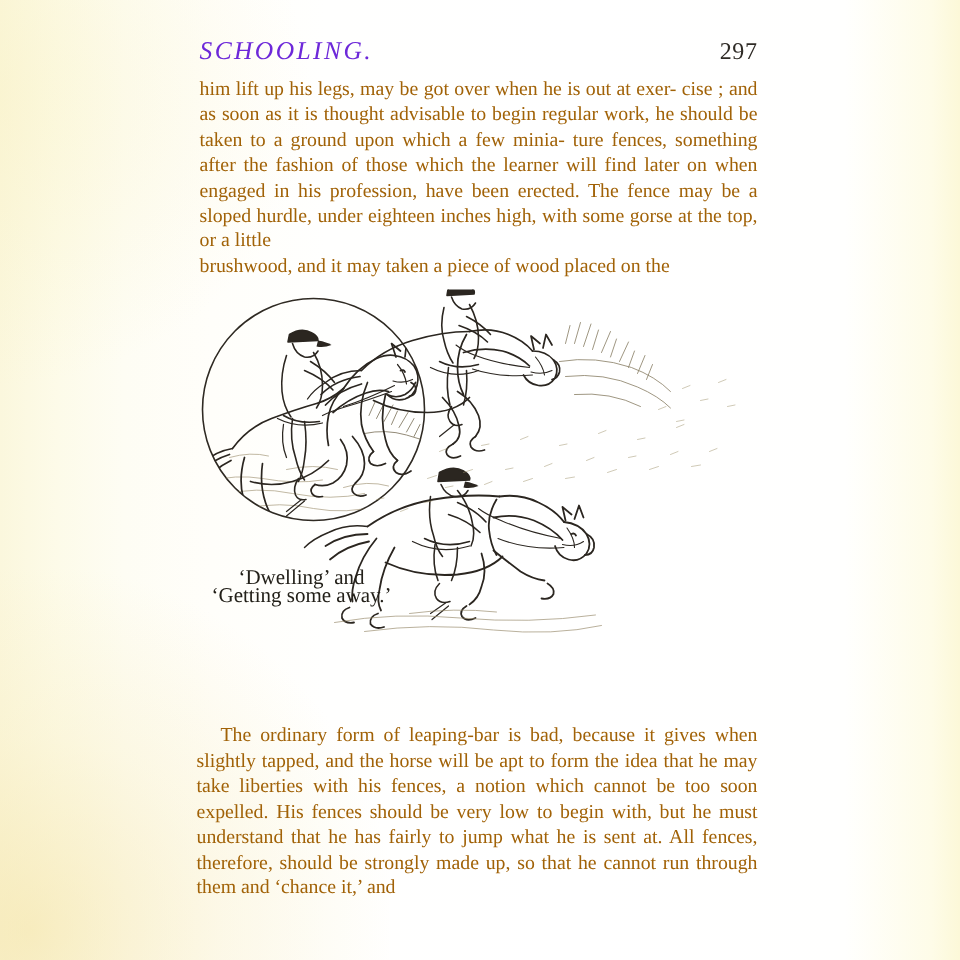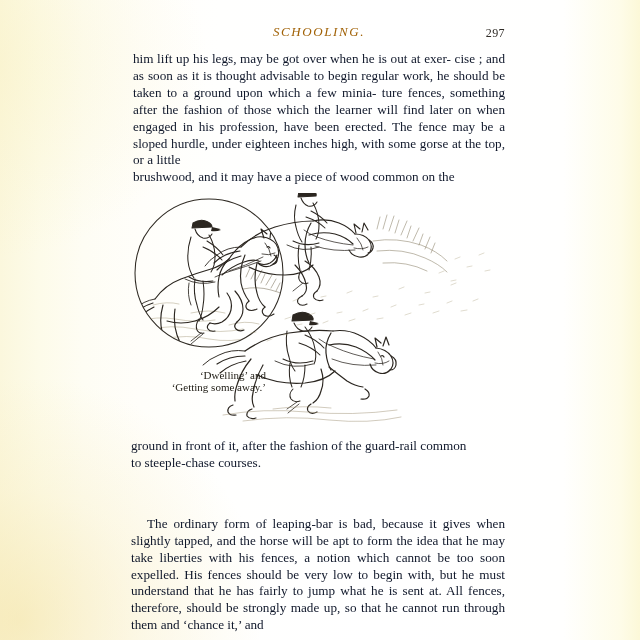--- a/index.html
+++ b/index.html
@@ -69,40 +69,39 @@
     position: absolute;
     left: 133px;
     top: 24px;
     width: 372px;
     height: 20px;
   }
   .head-title {
     position: absolute;
     left: 0;
     right: 0;
-    text-align: center;
     font-style: italic;
-    font-size: 13px;
+    font-size: 17px;
     letter-spacing: 1.6px;
-    color: #a16207;
+    color: #6d28d9;
     font-family: "Liberation Serif", serif;
   }
   .head-folio {
     position: absolute;
     right: 0;
     top: 2px;
-    font-size: 12px;
+    font-size: 16px;
     color: #2f2b26;
     letter-spacing: 0.4px;
   }
 
   
   .textblock {
     position: absolute;
-    color: #0f172a;
+    color: #a16207;
     font-size: 13.2px;
     line-height: 16.9px;
     text-align: justify;
     font-family: "Liberation Serif", serif;
   }
   #block-top {
     left: 133px;
     top: 51px;
     width: 372px;
   }
@@ -135,24 +134,24 @@
   }
   #illustration svg {
     display: block;
     width: 372px;
     height: 232px;
   }
 
   .caption {
     position: absolute;
     left: 136px;
-    top: 370px;
+    top: 380px;
     width: 130px;
-    text-align: right;
-    font-size: 11px;
+    text-align: center;
+    font-size: 14px;
     line-height: 11.6px;
     color: #232019;
     font-family: "Liberation Serif", serif;
   }
   .caption div { white-space: nowrap; }
 </style>
 </head>
 <body>
 
 <div id="page">
@@ -167,21 +166,21 @@
   </div>
 
   <div class="textblock" id="block-top">
     <p><span>him lift up his legs, may be got over when he is out at exer-</span>
     <span>cise ; and as soon as it is thought advisable to begin regular</span>
     <span>work, he should be taken to a ground upon which a few minia-</span>
     <span>ture fences, something after the fashion of those which the</span>
     <span>learner will find later on when engaged in his profession, have</span>
     <span>been erected.   The fence may be a sloped hurdle, under</span>
     <span>eighteen inches high, with some gorse at the top, or a little</span>
-    <span class="lastline">brushwood, and it may have a piece of wood common on the</span></p>
+    <span class="lastline">brushwood, and it may taken a piece of wood placed on the</span></p>
   </div>
 
   <div id="illustration">
     <svg viewBox="0 0 372 232" xmlns="http://www.w3.org/2000/svg">
       <defs>
         <clipPath id="vignetteClip">
           <circle cx="76" cy="80" r="74"></circle>
         </clipPath>
       </defs>
 
@@ -433,22 +432,20 @@
       </g>
     </svg>
   </div>
 
   <div class="caption">
     <div>‘Dwelling’ and</div>
     <div>‘Getting some away.’</div>
   </div>
 
   <div class="textblock" id="block-bottom">
-    <p><span>ground in front of it, after the fashion of the guard-rail common</span>
-    <span class="lastline">to steeple-chase courses.</span></p>
     <p class="indent"><span>The ordinary form of leaping-bar is bad, because it gives</span>
     <span>when slightly tapped, and the horse will be apt to form the idea</span>
     <span>that he may take liberties with his fences, a notion which cannot</span>
     <span>be too soon expelled.   His fences should be very low to begin</span>
     <span>with, but he must understand that he has fairly to jump what</span>
     <span>he is sent at.   All fences, therefore, should be strongly made</span>
     <span>up, so that he cannot run through them and ‘chance it,’ and</span>
     </p>
   </div>
 

